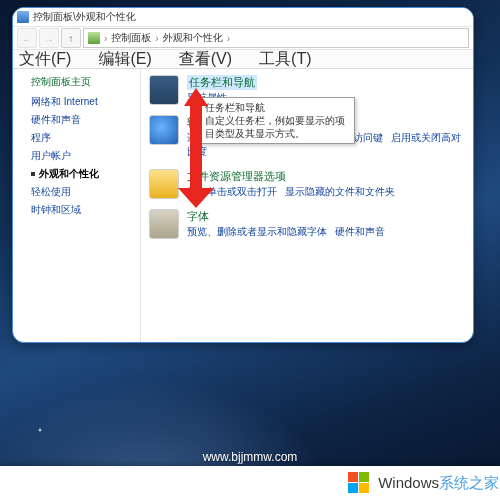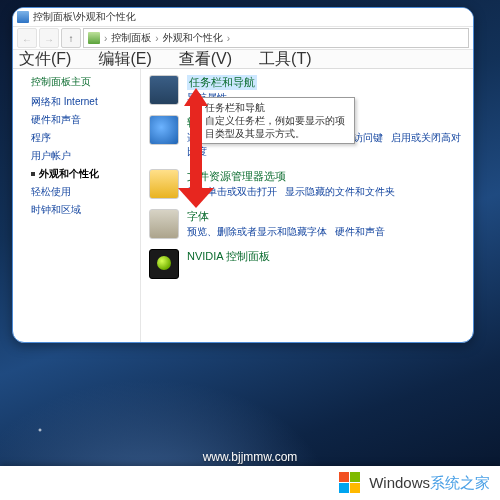--- a/index.html
+++ b/index.html
@@ -58,21 +58,21 @@
   }
   
   .arrow{position:absolute;left:176px;top:88px;width:40px;height:120px;pointer-events:none;}
   .arrow .shaft{position:absolute;left:14px;top:16px;width:12px;height:86px;background:#e7261f;}
   .arrow .head{position:absolute;left:2px;top:100px;width:0;height:0;border-left:18px solid transparent;border-right:18px solid transparent;border-top:20px solid #e7261f;}
   .arrow .tip{position:absolute;left:8px;top:0;width:0;height:0;border-left:12px solid transparent;border-right:12px solid transparent;border-bottom:18px solid #e7261f;}
   
   .wm{position:absolute;left:0;right:0;bottom:36px;text-align:center;color:#fff;font-size:12px;
     text-shadow:0 1px 2px rgba(0,0,0,.5);}
   
-  .brand{position:absolute;left:0;right:0;bottom:0;height:34px;background:#fff;display:flex;align-items:center;justify-content:flex-end;padding:0 10px;gap:8px;box-shadow:0 -2px 6px rgba(0,0,0,.25);}
+  .brand{position:absolute;left:0;right:0;bottom:0;height:34px;background:#fff;display:flex;align-items:center;justify-content:flex-end;padding:0 1px;gap:8px;box-shadow:0 -2px 6px rgba(0,0,0,.25);}
   .brand .logo{width:22px;height:22px;position:relative;}
   .brand .logo div{position:absolute;width:10px;height:10px;}
   .brand .logo .a{background:#f25022;left:0;top:0;}
   .brand .logo .b{background:#7fba00;left:11px;top:0;}
   .brand .logo .c{background:#00a4ef;left:0;top:11px;}
   .brand .logo .d{background:#ffb900;left:11px;top:11px;}
   .brand .bt{font-size:15px;color:#3a3a3a;}
   .brand .bt b{color:#4aa0e6;font-weight:normal;}
 </style>
 </head>
@@ -142,26 +142,20 @@
                 <div class="links"><span>指定单击或双击打开</span><span>显示隐藏的文件和文件夹</span></div>
               </div>
             </div>
             <div class="cat">
               <div class="cico c4"></div>
               <div class="txt">
                 <div class="title">字体</div>
                 <div class="links"><span>预览、删除或者显示和隐藏字体</span><span>硬件和声音</span></div>
               </div>
             </div>
-            <div class="cat">
-              <div class="cico c5"></div>
-              <div class="txt">
-                <div class="title">NVIDIA 控制面板</div>
-              </div>
-            </div>
           </div>
 
         <div class="tooltip">
           <div>任务栏和导航</div>
           <div>自定义任务栏，例如要显示的项目类型及其显示方式。</div>
         </div>
       </div>
     </div>
   </div>
 

